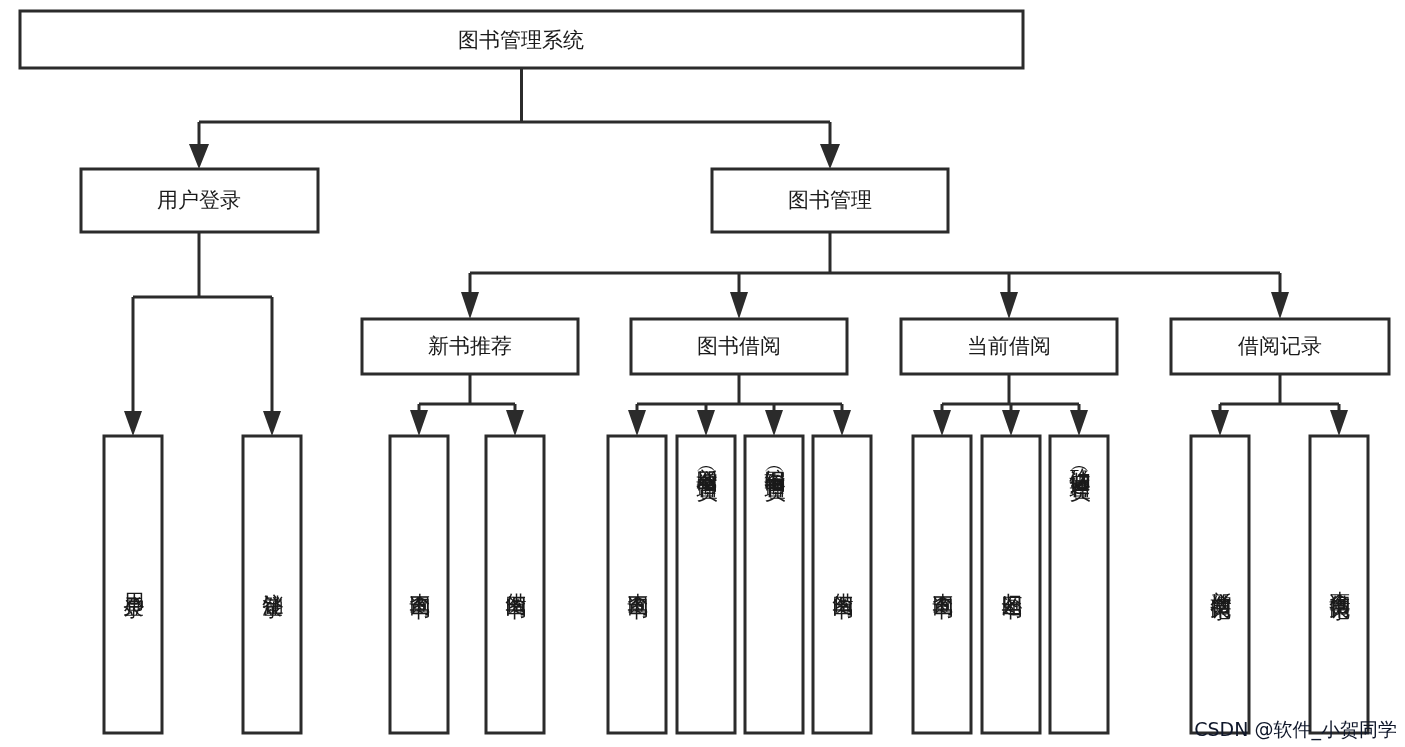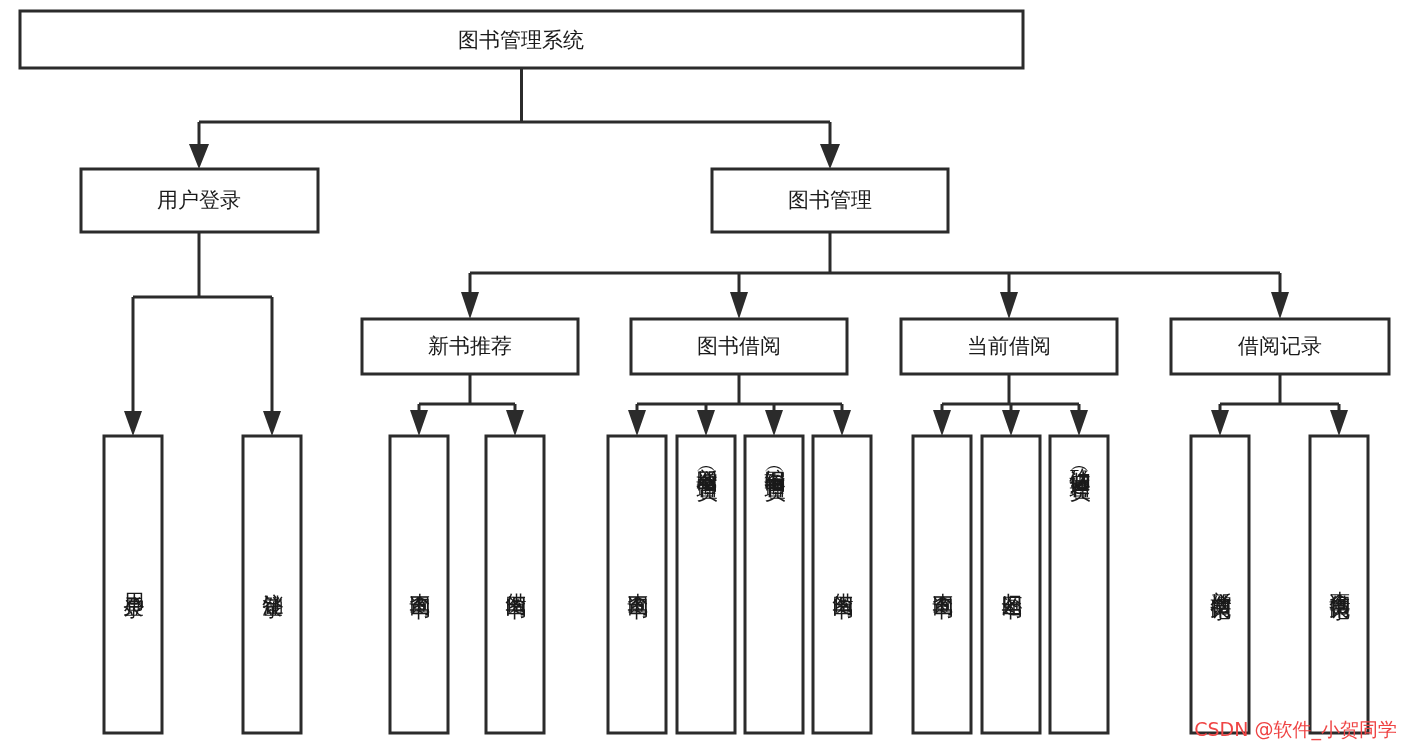--- a/index.html
+++ b/index.html
@@ -58,21 +58,21 @@
     text-orientation: upright;
     letter-spacing: 2px;
     dominant-baseline: middle;
   }
   .watermark {
     position: absolute;
     right: 8px;
     bottom: 4px;
     font-family: "DejaVu Sans", "Liberation Sans", sans-serif;
     font-size: 19px;
-    color: #ef4444;
+    color: #0f172a;
     white-space: nowrap;
     pointer-events: none;
     user-select: none;
   }
 </style>
 </head>
 <body>
 
 <div id="diagram-root">
 

